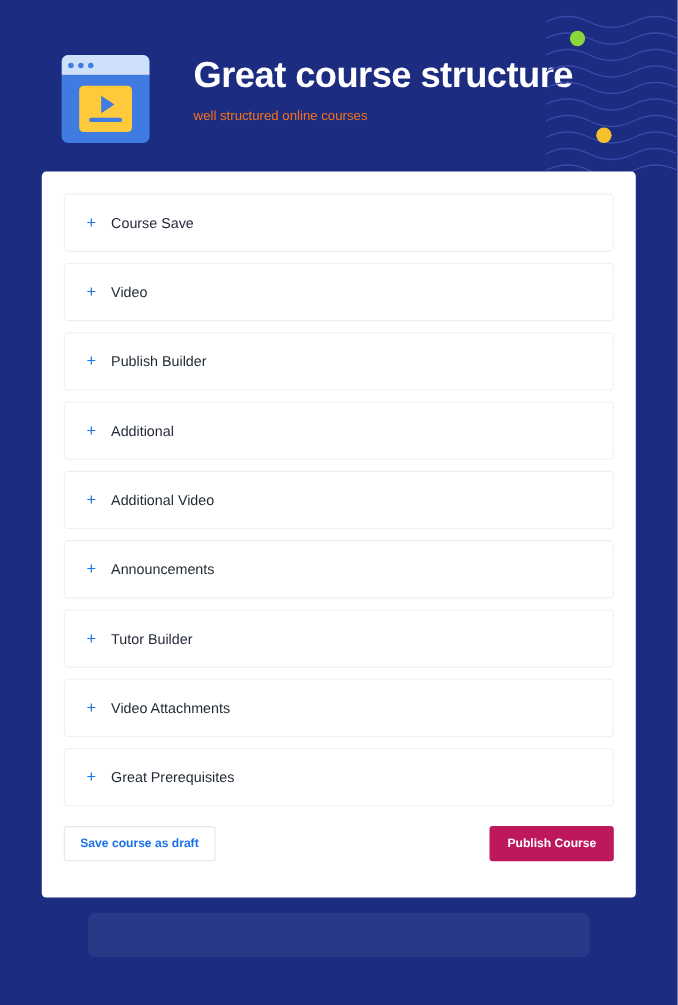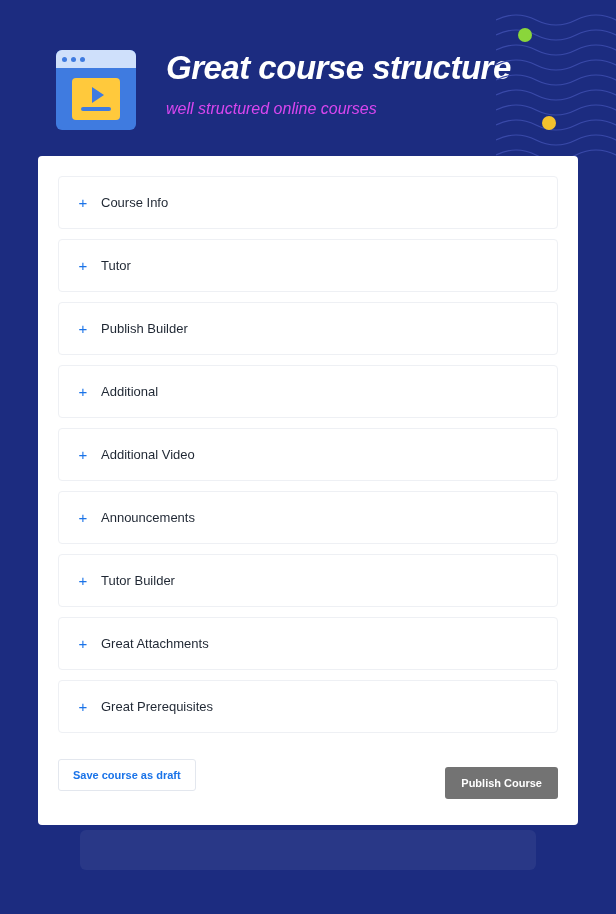--- a/index.html
+++ b/index.html
@@ -35,22 +35,21 @@
     right: 60px;
     width: 14px;
     height: 14px;
     border-radius: 50%;
     background: #f4c12d;
   }
   .header {
     display: flex;
     align-items: flex-start;
     padding: 50px 40px 0 56px;
-    gap: 30px;
-    font-style: italic;
+    gap: 40px;
   }
   .app-icon {
     width: 80px;
     height: 80px;
     flex: 0 0 auto;
     border-radius: 6px;
     overflow: hidden;
     background: #3f7be0;
     display: flex;
     flex-direction: column;
@@ -98,22 +97,22 @@
   }
   .header-text h1 {
     color: #ffffff;
     font-size: 33px;
     font-weight: 700;
     line-height: 1.1;
     letter-spacing: -0.5px;
     margin-bottom: 10px;
   }
   .header-text p {
-    color: #d946ef;
-    font-size: 16px;
+    color: #f97316;
+    font-size: 12px;
     line-height: 1.6;
   }
   .panel {
     background: #ffffff;
     margin: 26px 38px 0 38px;
     border-radius: 4px;
     padding: 20px 20px 26px 20px;
     min-height: 660px;
     position: relative;
     z-index: 2;
@@ -154,29 +153,28 @@
     background: #ffffff;
     border: 1px solid #e3e7ee;
     color: #1a73e8;
     font-size: 11px;
     font-weight: 600;
     padding: 9px 14px;
     border-radius: 3px;
     cursor: pointer;
   }
   .btn-publish {
-    background: #737373;
+    background: #be185d;
     border: none;
     color: #ffffff;
     font-size: 11px;
     font-weight: 600;
     padding: 10px 16px;
     border-radius: 3px;
     cursor: pointer;
-    margin-top: 16px;
   }
   .bottom-shadow {
     position: absolute;
     left: 80px;
     right: 80px;
     top: 830px;
     height: 40px;
     background: rgba(255,255,255,0.06);
     border-radius: 6px;
     z-index: 1;
@@ -223,26 +221,26 @@
     <p>
       <span>well structured online courses</span><br>
     </p>
   </div>
 </div>
 
 <div class="panel">
 
   <div class="accordion-item">
     <span class="plus-icon">+</span>
-    <span class="accordion-label">Course Info</span>
-  </div>
-
-  <div class="accordion-item">
-    <span class="plus-icon">+</span>
-    <span class="accordion-label">Tutor</span>
+    <span class="accordion-label">Course Save</span>
+  </div>
+
+  <div class="accordion-item">
+    <span class="plus-icon">+</span>
+    <span class="accordion-label">Video</span>
   </div>
 
   <div class="accordion-item">
     <span class="plus-icon">+</span>
     <span class="accordion-label">Publish Builder</span>
   </div>
 
   <div class="accordion-item">
     <span class="plus-icon">+</span>
     <span class="accordion-label">Additional</span>
@@ -258,21 +256,21 @@
     <span class="accordion-label">Announcements</span>
   </div>
 
   <div class="accordion-item">
     <span class="plus-icon">+</span>
     <span class="accordion-label">Tutor Builder</span>
   </div>
 
   <div class="accordion-item">
     <span class="plus-icon">+</span>
-    <span class="accordion-label">Great Attachments</span>
+    <span class="accordion-label">Video Attachments</span>
   </div>
 
   <div class="accordion-item">
     <span class="plus-icon">+</span>
     <span class="accordion-label">Great Prerequisites</span>
   </div>
 
   <div class="actions">
     <button class="btn-draft">Save course as draft</button>
     <button class="btn-publish">Publish Course</button>

